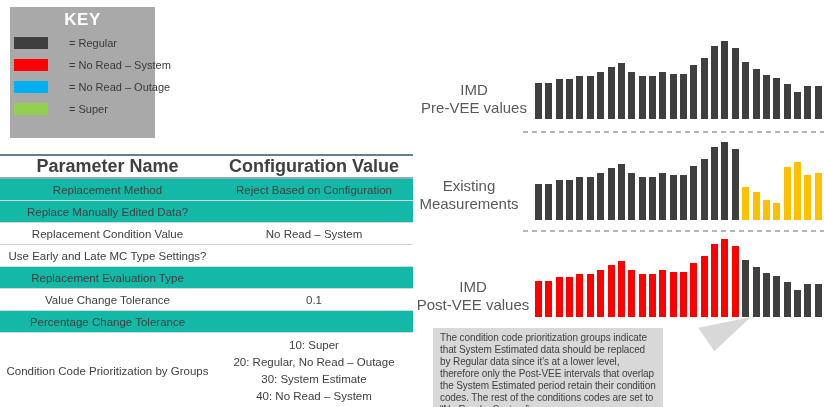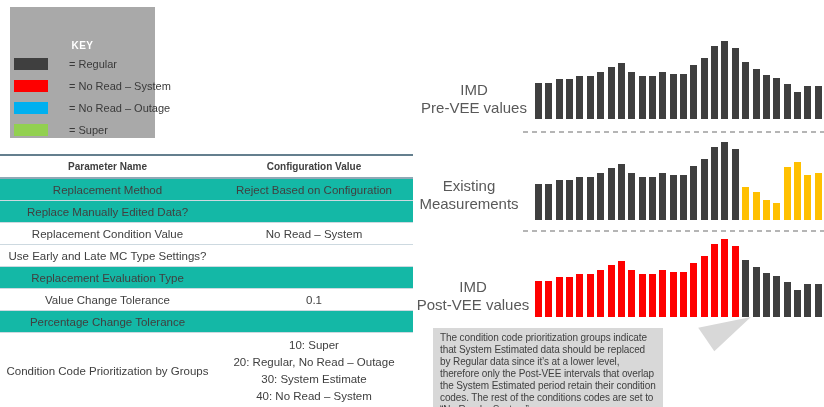--- a/index.html
+++ b/index.html
@@ -7,36 +7,36 @@
     width:824px;height:407px;position:relative;overflow:hidden;
     background:#ffffff;font-family:"Liberation Sans",sans-serif;
     -webkit-font-smoothing:antialiased;
   }
   
   .key-box{
     position:absolute;left:10px;top:7px;width:145px;height:131px;
     background:#A9A9A9;
   }
   .key-title{
-    text-align:center;color:#ffffff;font-weight:bold;font-size:10px;
-    padding-top:14px;letter-spacing:.5px;margin-top:19px;
+    text-align:center;color:#ffffff;font-weight:bold;font-size:17px;
+    padding-top:3px;letter-spacing:.5px;
   }
   .key-items{display:flex;flex-direction:column;gap:10px;margin-top:7px;padding-left:4px;}
   .key-item{display:flex;align-items:center;gap:21px;height:12px;}
   .swatch{width:34px;height:12px;flex:0 0 34px;}
   .key-item-label{font-size:11px;color:#3a3a3a;white-space:nowrap;}
   
   .config-table{
     position:absolute;left:0;top:154px;width:413px;
     border-top:2px solid #647f8e;border-bottom:2px solid #8fa9b6;
     font-size:11.5px;color:#404040;
   }
   .t-row{display:flex;border-bottom:1px solid #cdd9e0;}
   .t-row:last-child{border-bottom:none;}
-  .t-row.header{border-bottom:2px solid #8fa9b6;font-weight:bold;font-size:10px;}
+  .t-row.header{border-bottom:2px solid #8fa9b6;font-weight:bold;font-size:18px;}
   .t-row.shaded{background:#14b8a6;}
   .t-cell{display:flex;align-items:center;justify-content:center;text-align:center;white-space:nowrap;}
   .t-cell.name{width:215px;}
   .t-cell.value{width:198px;}
   .t-row.single{height:21px;}
   .t-row.multi{padding:4px 0;}
   .t-row.multi .t-cell.value{white-space:pre-line;line-height:17px;}
   
   .chart{
     position:absolute;left:535px;width:287px;height:78px;

